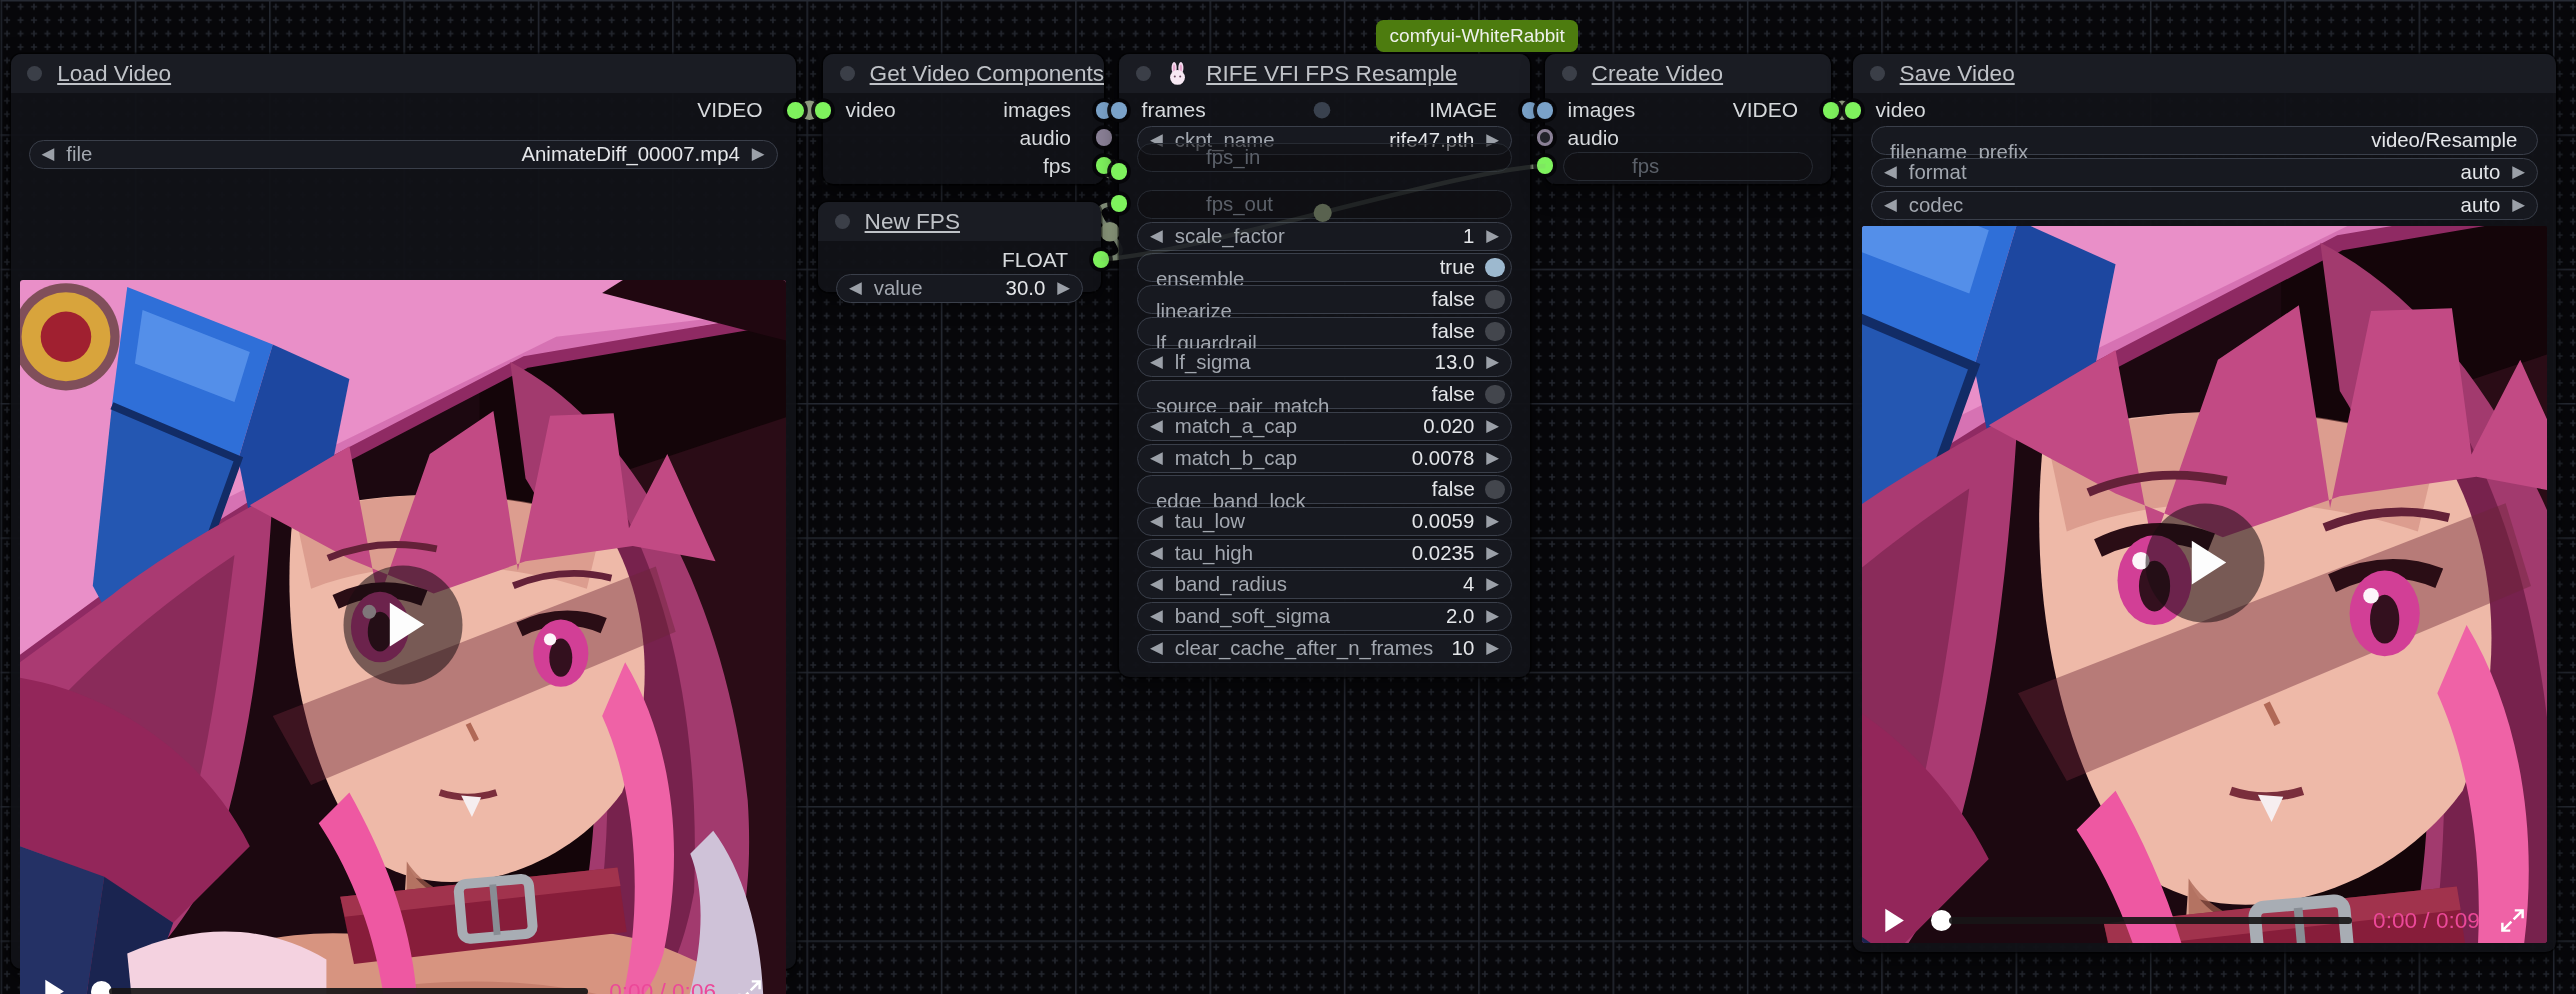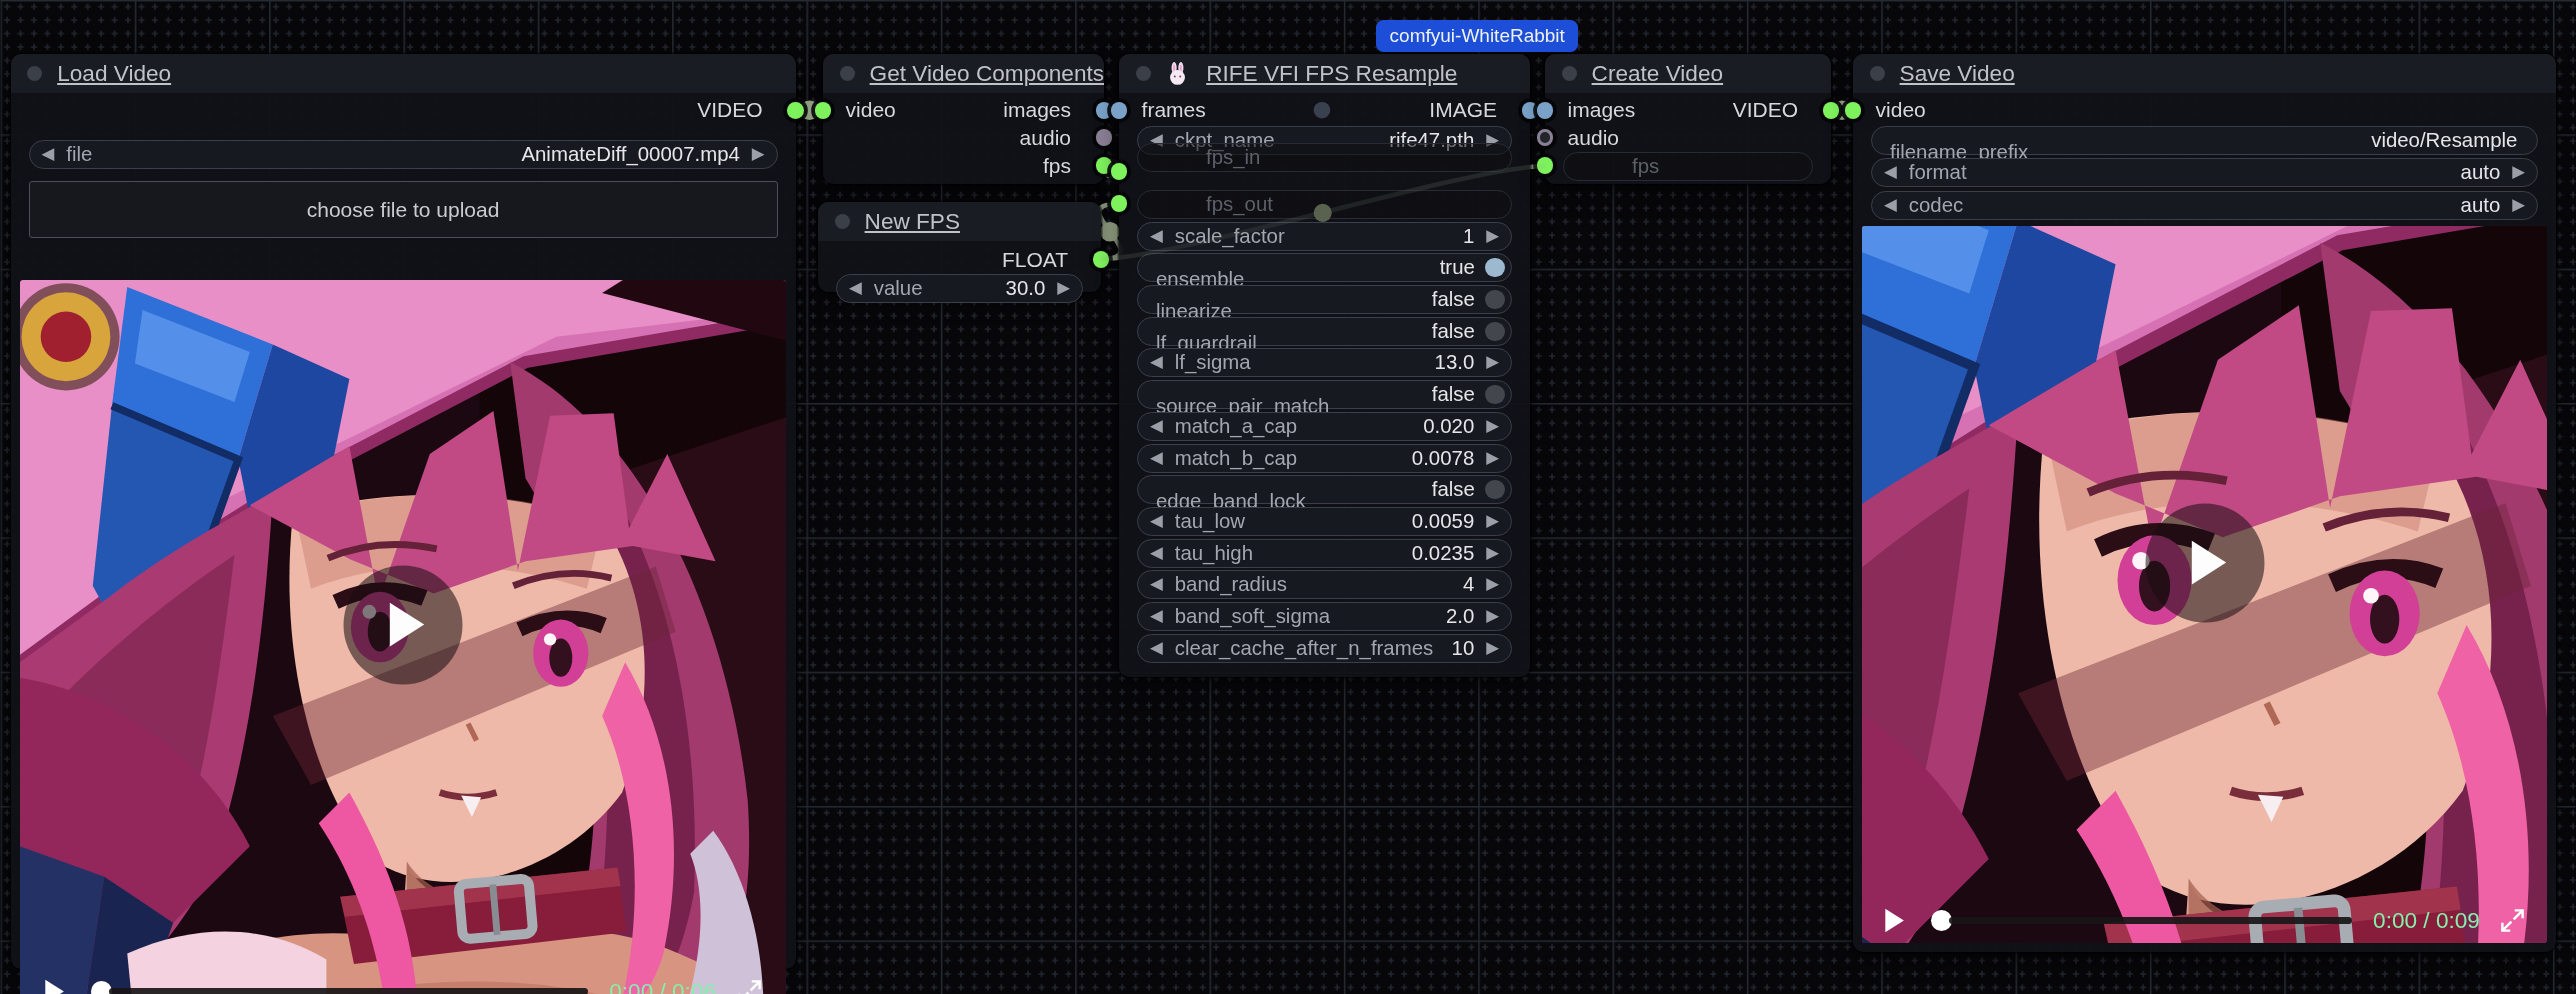--- a/index.html
+++ b/index.html
@@ -46,24 +46,24 @@
   .art{position:absolute;left:0;top:0;width:100%;height:100%;}
   .art.zoomed{width:136%;height:136%;left:-21%;top:-15%;}
   .bigplay{position:absolute;left:50%;top:47%;width:119px;height:119px;transform:translate(-50%,-50%);
            background:rgba(24,12,16,.55);border-radius:50%;display:flex;align-items:center;justify-content:center;}
   .bigplay svg{width:44px;height:50px;margin-left:7.5px;}
   .controls{position:absolute;left:0;right:0;bottom:6px;height:33px;display:flex;align-items:center;
             padding:0 3%;}
   .controls .play{width:22.6px;height:27px;flex:none;}
   .controls .scrub{width:21px;height:21px;border-radius:50%;background:#fff;margin-left:26px;flex:none;}
   .controls .track{flex:1;height:7.5px;background:rgba(24,22,23,.92);border-radius:4.5px;margin:0 0 0 -3px;}
-  .controls .time{font-size:22.6px;color:#86efac;margin-left:21px;white-space:nowrap;flex:none;}
+  .controls .time{font-size:22.6px;color:#ec4899;margin-left:21px;white-space:nowrap;flex:none;}
   .controls .expand{width:27px;height:27px;margin-left:19.6px;flex:none;}
   
-  .badge{position:absolute;left:1376px;top:19.6px;background:#1d4ed8;color:#eef1ec;
+  .badge{position:absolute;left:1376px;top:19.6px;background:#4d7c0f;color:#eef1ec;
          font-size:19px;padding:5.3px 13.6px;border-radius:7.5px;z-index:4;white-space:nowrap;}
 </style>
 </head>
 <body>
 
 <svg class="layer" width="2576" height="994" style="z-index:0" viewBox="0 0 3412 1317">
   <defs>
     <pattern id="plusgrid" width="17.8" height="17.8" patternUnits="userSpaceOnUse">
       <path d="M4.9,8.9 h8 M8.9,4.9 v8" stroke="#23262e" stroke-width="2.1"></path>
     </pattern>
@@ -166,21 +166,20 @@
     <span class="ntitle">Load Video</span>
   </div>
   <div class="prow out" style="top:42px">VIDEO</div>
   <span class="port green" style="right:-8.3px;top:48px"></span>
   <div class="widget" style="top:86px">
     <span class="arr">◀</span>
     <span class="wlabel">file</span>
     <span class="wvalue">AnimateDiff_00007.mp4</span>
     <span class="arr">▶</span>
   </div>
-  <div class="btn" style="top:127px;height:57px">choose file to upload</div>
   <div class="preview" style="left:9px;top:226px;width:766px;height:734px">
     <svg class="art" viewBox="0 0 1000 1000" preserveAspectRatio="xMidYMid slice">
         <use href="#vframe"></use>
       </svg>
     <div class="bigplay">
       <svg viewBox="0 0 20 24">
           <path d="M2,1.5 L18.5,12 L2,22.5 Z" fill="#fdfdfd"></path>
         </svg>
     </div>
     <div class="controls">

